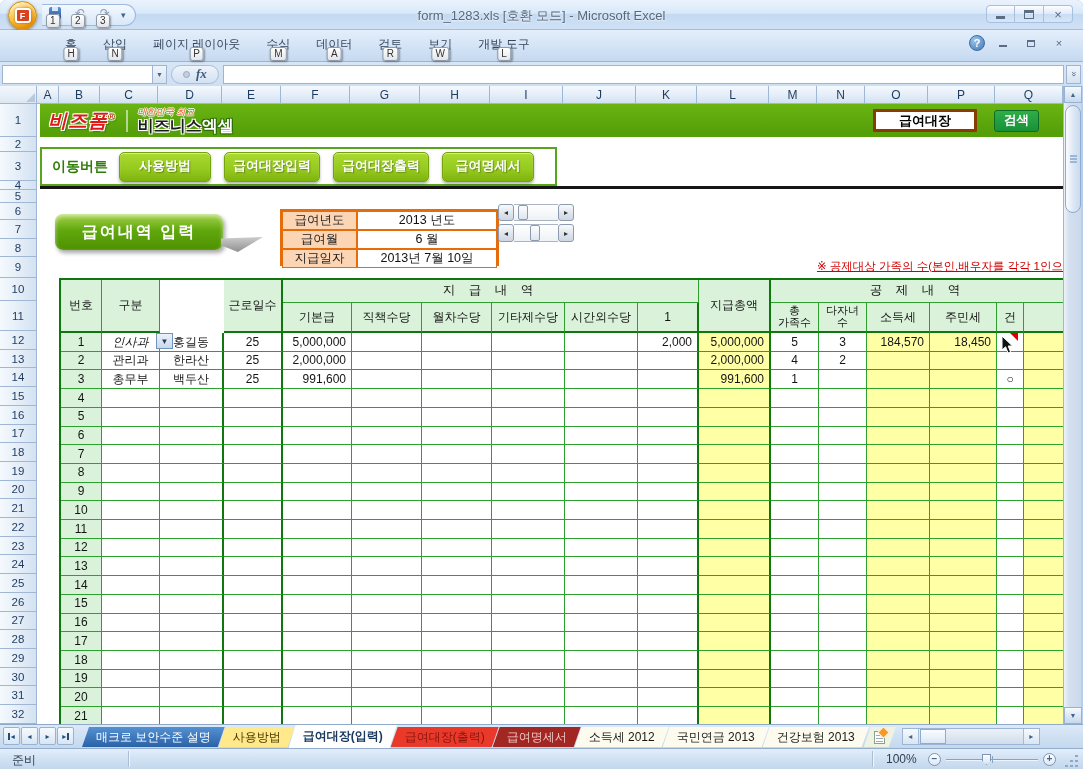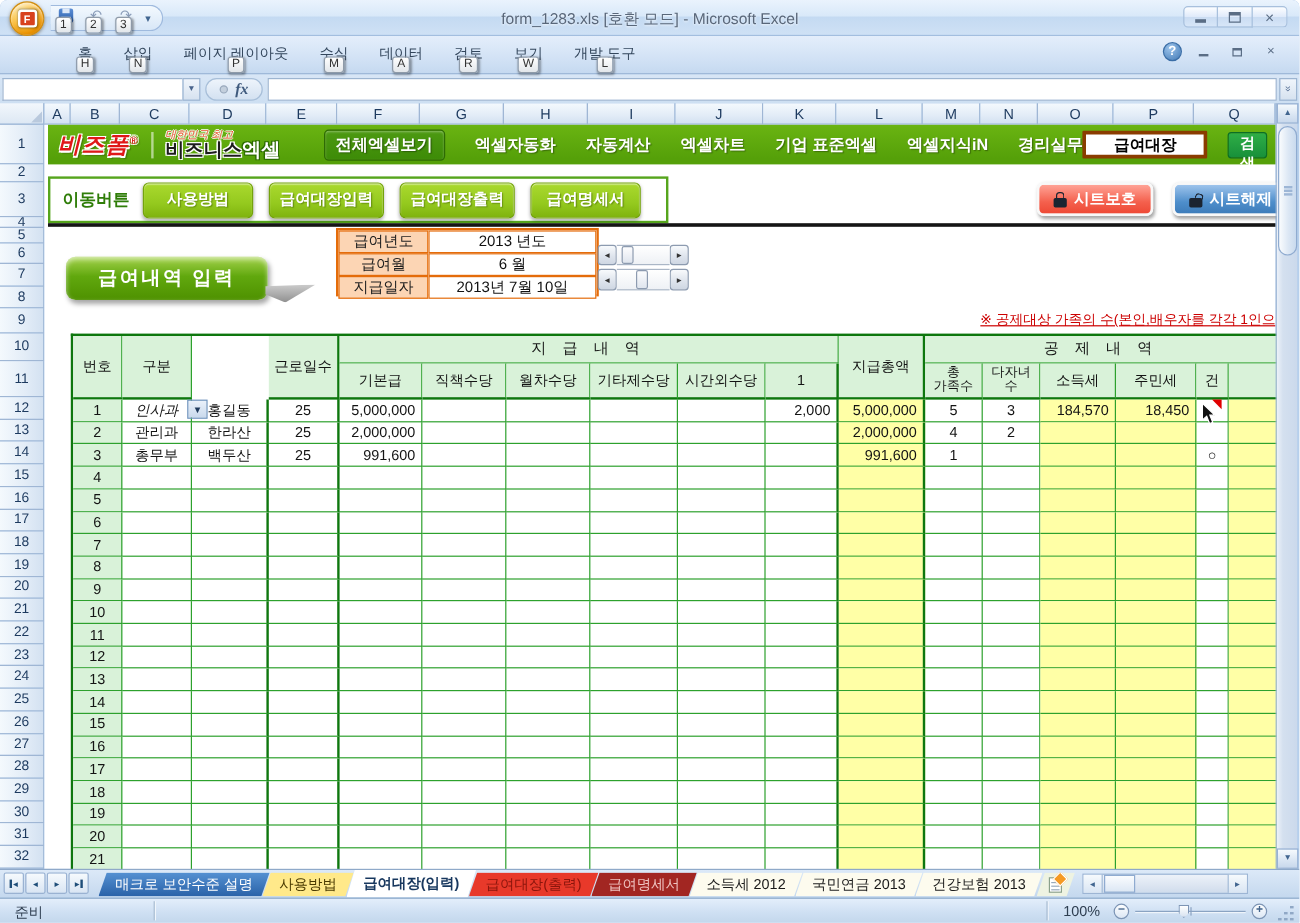--- a/index.html
+++ b/index.html
@@ -83,21 +83,21 @@
 .pbtn{display:flex;align-items:center;gap:6px;height:28px;padding:0 12px;border-radius:6px;border:2px solid #f8f8f8;color:#fff;font-weight:bold;font-size:13px;box-shadow:1px 2px 3px rgba(0,0,0,.35);white-space:nowrap;}
 .pbtn.red{background:linear-gradient(#ffa396,var(--protect-red,#f4604d) 60%,#ee4935);}
 .pbtn.blue{background:linear-gradient(#9ec4ec,var(--unprotect-blue,#4e8ecb) 60%,#3d7cba);}
 .licon{position:relative;width:11px;height:8px;background:#1b2431;border-radius:1.5px;margin-top:5px;flex:none;}
 .licon::before{content:'';position:absolute;left:2px;top:-5px;width:5px;height:5px;border:1.6px solid #1b2431;border-bottom:none;border-radius:3px 3px 0 0;}
 .licon.unlock::before{left:4px;transform:rotate(18deg);transform-origin:bottom left;}
 
 
 .formtitle{position:absolute;left:55px;top:214px;width:168px;height:36px;background:linear-gradient(#a5d34d,#61a80e 45%,#4e9100);border-radius:8px;color:#fff;font-weight:bold;font-size:16px;letter-spacing:2px;display:flex;align-items:center;justify-content:center;box-shadow:inset 0 2px 4px rgba(255,255,255,.6),2px 3px 4px rgba(0,0,0,.35);}
 .ft-arrow{position:absolute;right:-40px;bottom:-2px;width:42px;height:15px;background:linear-gradient(#cccccc,#909090);clip-path:polygon(0 10%,100% 0,40% 100%,0 55%);}
-.formtable{position:absolute;left:280px;top:190px;width:219px;height:57px;display:grid;grid-template-columns:75px 140px;grid-template-rows:repeat(3,1fr);border:2px solid var(--orange-border,#e46c0a);}
+.formtable{position:absolute;left:280px;top:209px;width:219px;height:57px;display:grid;grid-template-columns:75px 140px;grid-template-rows:repeat(3,1fr);border:2px solid var(--orange-border,#e46c0a);}
 .flabel{background:var(--orange-label-bg,#fcd5b4);border:1px solid var(--orange-border,#e46c0a);display:flex;align-items:center;justify-content:center;font-size:12.5px;color:#202020;}
 .fvalue{background:#fff;border:1px solid var(--orange-border,#e46c0a);display:flex;align-items:center;justify-content:center;font-size:12.5px;color:#111;}
 .spinner{position:absolute;display:flex;height:17px;}
 .sp1{left:498px;top:204px;width:76px;}
 .sp2{left:498px;top:224px;width:76px;height:18px;}
 .spbtn{width:16px;height:100%;background:linear-gradient(#f8fafc,#dde3ec 60%,#cfd7e3);border:1px solid #8d9bb0;border-radius:3px;color:#333;font-size:8px;display:flex;align-items:center;justify-content:center;flex:none;}
 .sptrack{flex:1;position:relative;background:linear-gradient(#ffffff,#eef1f5);border-top:1px solid #aab6c6;border-bottom:1px solid #aab6c6;}
 .spthumb{position:absolute;top:0;width:10px;height:100%;background:linear-gradient(#fdfdfe,#dfe5ee);border:1px solid #8d9bb0;border-radius:2px;}
 .sp1 .spthumb{left:4px;}
 .sp2 .spthumb{left:16px;}
@@ -320,53 +320,34 @@
     </div>
   <div class="gridbg"></div>
 
   <div class="banner">
     <span class="logo1"><span>비즈폼</span><sup>®</sup></span>
     <span class="ldiv"></span>
     <span class="logo2">
       <span class="tagline">대한민국 최고</span>
       <span class="logo2main"><span class="l2a">비즈니스</span><span class="l2b">엑셀</span></span>
     </span>
-    <span class="bmenu" id="bannerMenu">
-        <div class="bitem bactive">전체엑셀보기</div>
-        <div class="bitem">엑셀자동화</div>
-        <div class="bitem">자동계산</div>
-        <div class="bitem">엑셀차트</div>
-        <div class="bitem">기업 표준엑셀</div>
-        <div class="bitem">엑셀지식iN</div>
-        <div class="bitem">경리실무</div>
-      </span>
     <input class="bsearch" value="급여대장" style="">
     <button class="bsearchbtn">검색</button>
   </div>
 
   <div class="navbox">
     <span class="navlabel">이동버튼</span>
     <span class="navbtns" id="navBtns">
         <div class="navbtn">사용방법</div>
         <div class="navbtn">급여대장입력</div>
         <div class="navbtn">급여대장출력</div>
         <div class="navbtn">급여명세서</div>
       </span>
   </div>
   <div class="blackline"></div>
-  <div class="protect">
-    <span class="pbtn red">
-        <span class="licon"></span>
-        <span>시트보호</span>
-      </span>
-    <span class="pbtn blue">
-        <span class="licon unlock"></span>
-        <span>시트해제</span>
-      </span>
-  </div>
 
   <div class="formtitle">
     <span>급여내역 입력</span>
     <span class="ft-arrow"></span>
   </div>
   <div class="formtable" id="formTable">
       <div class="flabel">급여년도</div>
       <div class="fvalue">2013 년도</div>
       <div class="flabel">급여월</div>
       <div class="fvalue">6 월</div>

